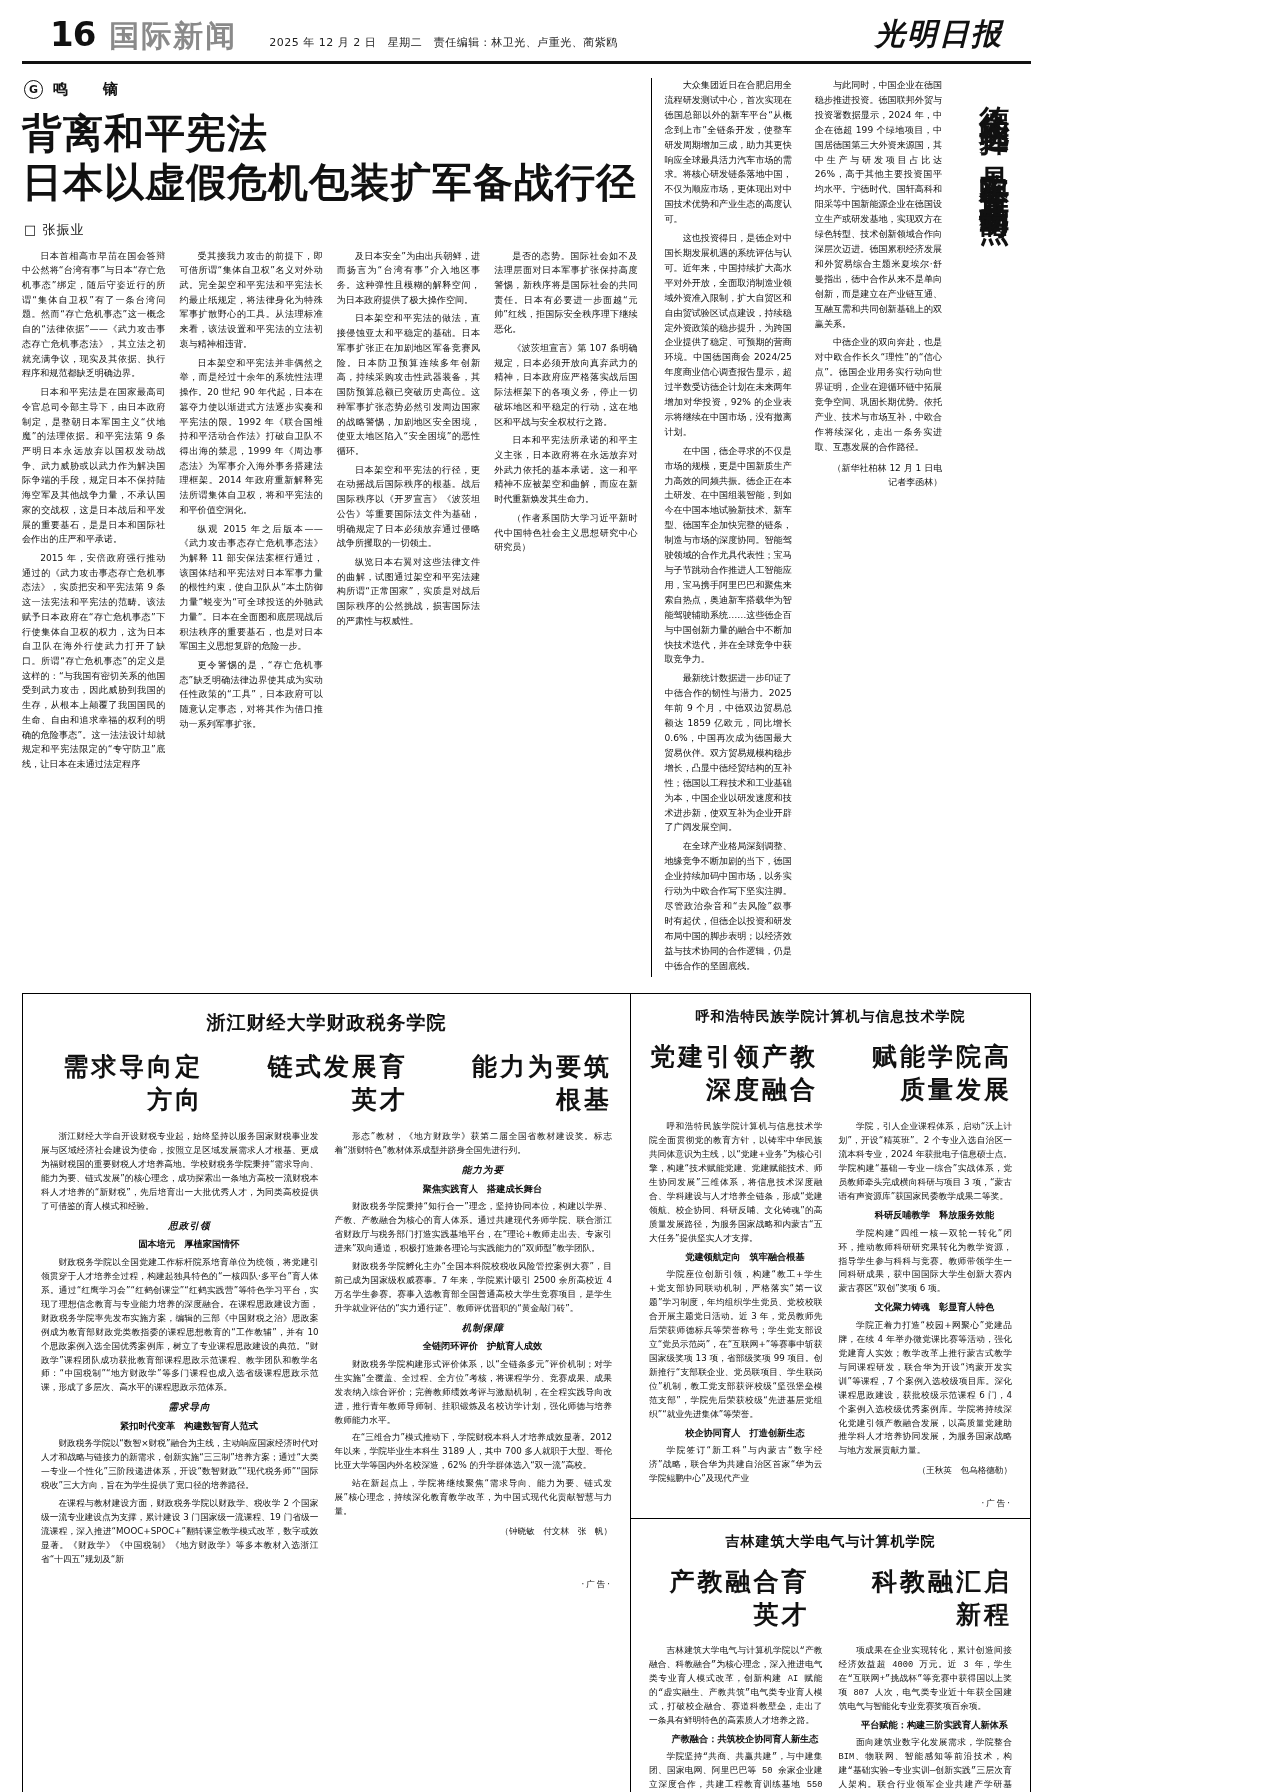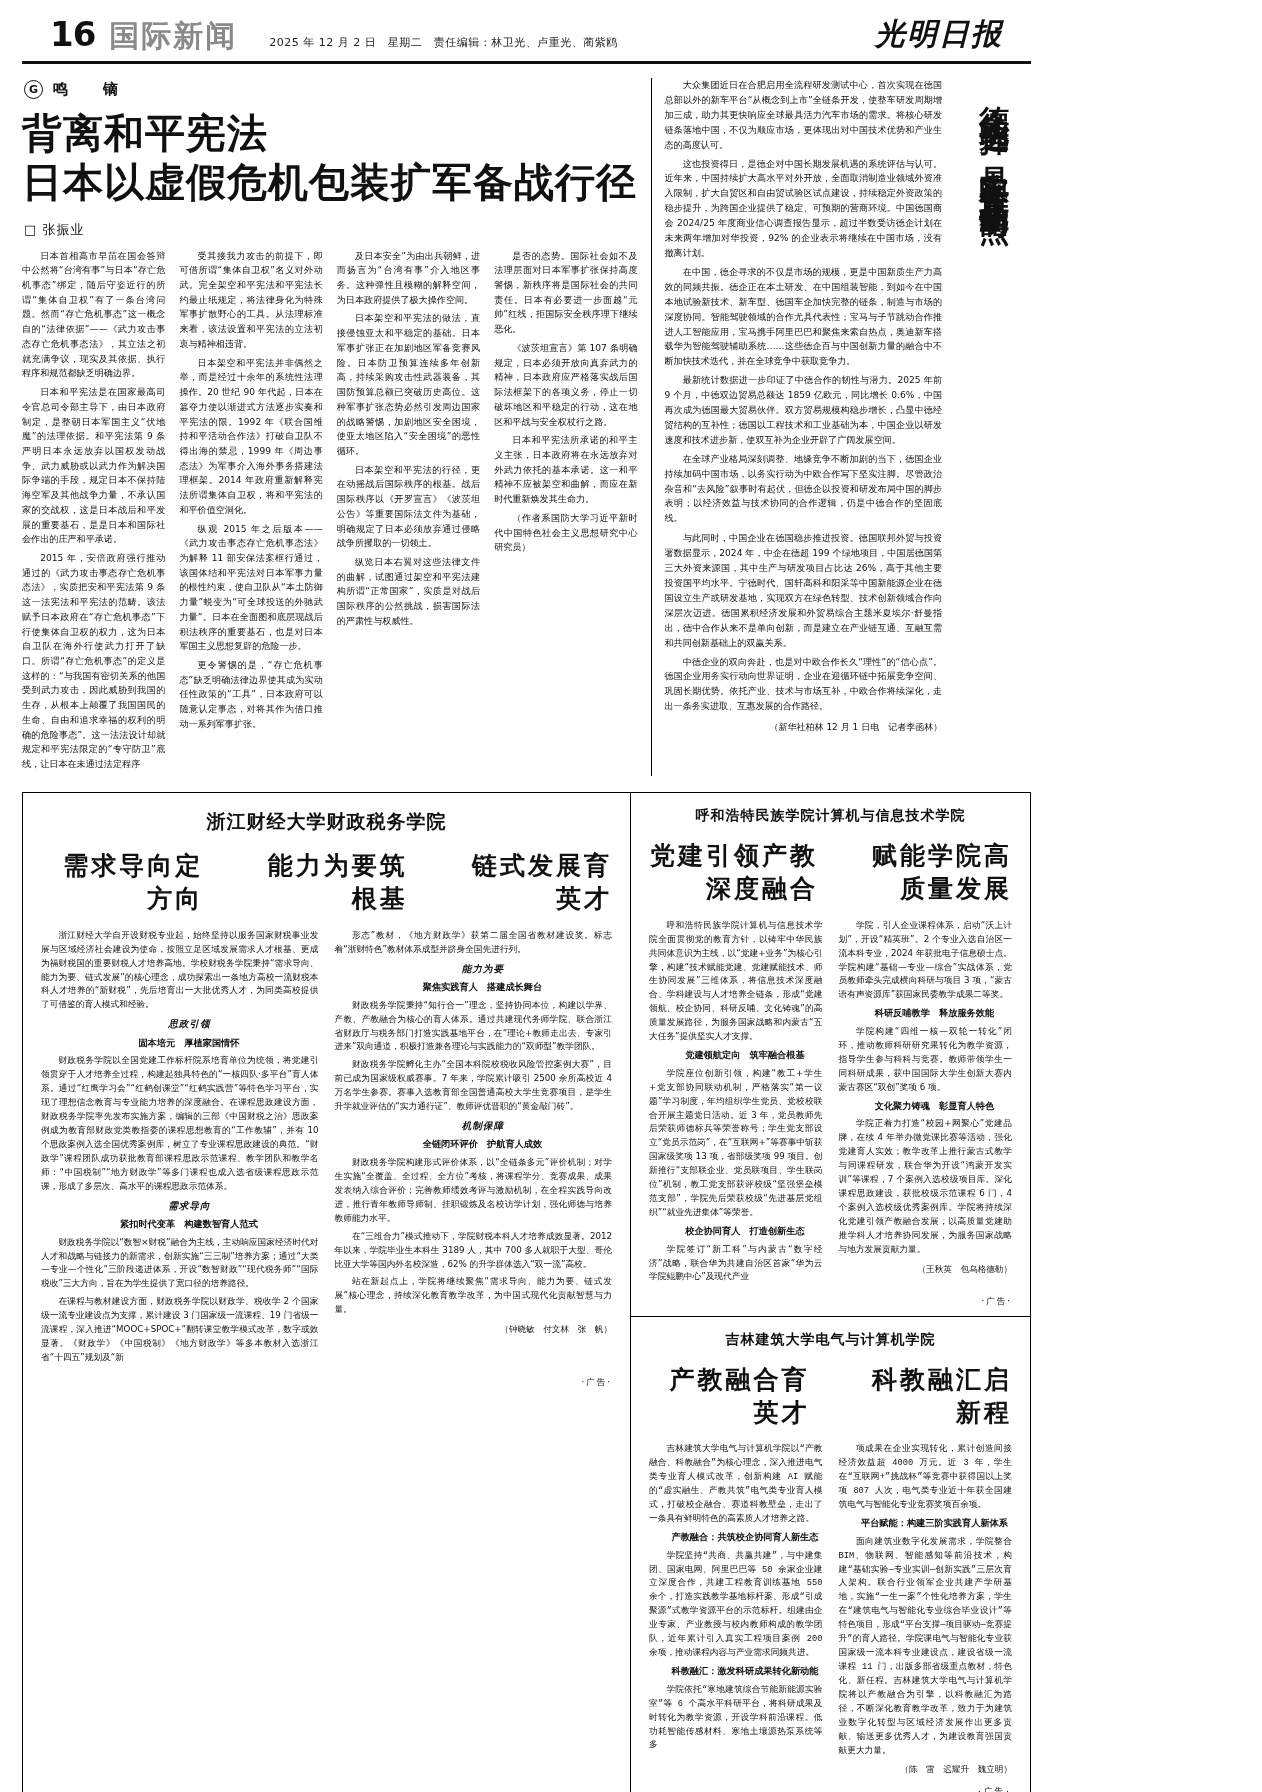--- a/index.html
+++ b/index.html
@@ -42,21 +42,21 @@
     font-family:"DejaVu Sans","Liberation Sans",sans-serif;
     font-weight:bold; font-size:40px; line-height:1.22; letter-spacing:1px; margin:6px 0 4px 0;
   }
   .headline .l2{display:block;}
   .author{font-size:13px; margin:14px 0 10px 2px; letter-spacing:1px;}
 
   .cols{display:flex; gap:14px; font-size:9.1px; line-height:1.62; text-align:justify;}
   .cols .col{flex:1;}
   .cols p{margin:0 0 4px 0; text-indent:2em;}
 
-  .right-cols{display:flex; gap:1px; font-size:9.1px; line-height:1.64; text-align:justify;flex-direction:column;}
+  .right-cols{display:flex; gap:23px; font-size:9.1px; line-height:1.64; text-align:justify;}
   .right-cols .col{flex:1;}
   .right-cols p{margin:0 0 4px 0; text-indent:2em;}
   .src-line{text-align:right; font-size:9px; margin-top:6px;}
 
   .vtitle{
     writing-mode:vertical-rl; text-orientation:upright;
     font-family:"DejaVu Serif","Liberation Serif",serif;
     font-weight:bold; font-size:30px; letter-spacing:5px; line-height:1.25;
     height:690px; margin:4px auto 0 auto;
   }
@@ -165,22 +165,22 @@
       <div class="vtitle">德企的选择，是中欧合作共赢生动写照</div>
     </div>
   </div>
 
   <div class="ads">
 
     <div class="ad-left">
       <div class="ad-school">浙江财经大学财政税务学院</div>
       <div class="ad-slogan two">
         <span>需求导向定方向</span>
+        <span>链式发展育英才</span>
         <span>能力为要筑根基</span>
-        <span>链式发展育英才</span>
       </div>
       <div class="ad-body">
         <div class="col">
           <p>浙江财经大学自开设财税专业起，始终坚持以服务国家财税事业发展与区域经济社会建设为使命，按照立足区域发展需求人才根基、更成为福财税国的重要财税人才培养高地。学校财税务学院秉持“需求导向、能力为要、链式发展”的核心理念，成功探索出一条地方高校一流财税本科人才培养的“新财税”，先后培育出一大批优秀人才，为同类高校提供了可借鉴的育人模式和经验。</p>
           <p class="sub-h">思政引领</p>
           <p class="sub-h2">固本培元　厚植家国情怀</p>
           <p>财政税务学院以全国党建工作标杆院系培育单位为统领，将党建引领贯穿于人才培养全过程，构建起独具特色的“一核四队·多平台”育人体系。通过“红鹰学习会”“红鹤创课堂”“红鹤实践营”等特色学习平台，实现了理想信念教育与专业能力培养的深度融合。在课程思政建设方面，财政税务学院率先发布实施方案，编辑的三部《中国财税之治》思政案例成为教育部财政党类教指委的课程思想教育的“工作教辅”，并有 10 个思政案例入选全国优秀案例库，树立了专业课程思政建设的典范。“财政学”课程团队成功获批教育部课程思政示范课程、教学团队和教学名师：“中国税制”“地方财政学”等多门课程也成入选省级课程思政示范课，形成了多层次、高水平的课程思政示范体系。</p>
           <p class="sub-h">需求导向</p>
           <p class="sub-h2">紧扣时代变革　构建数智育人范式</p>
           <p>财政税务学院以“数智×财税”融合为主线，主动响应国家经济时代对人才和战略与链接力的新需求，创新实施“三三制”培养方案；通过“大类—专业—个性化”三阶段递进体系，开设“数智财政”“现代税务师”“国际税收”三大方向，旨在为学生提供了宽口径的培养路径。</p>

